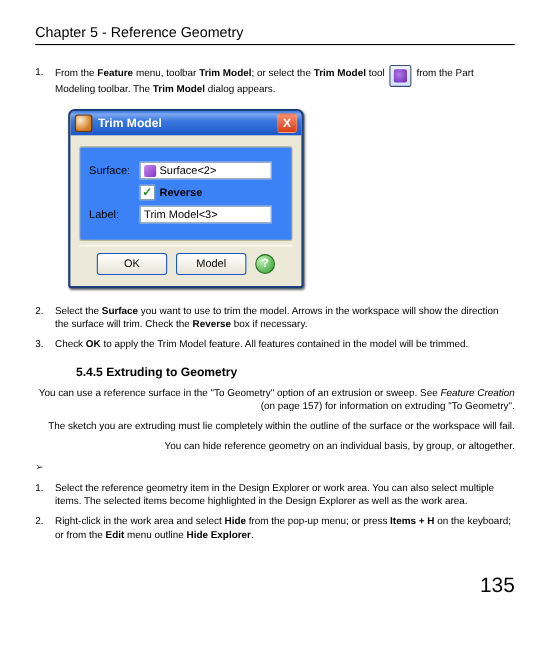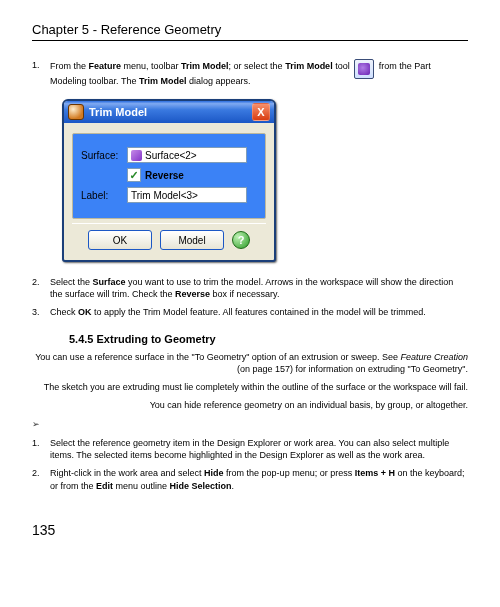--- a/index.html
+++ b/index.html
@@ -132,21 +132,21 @@
     border-radius:2px;
     position:relative;
     margin:0 2px -4px 2px;
   }
   .tool-icon::after{
     content:""; position:absolute; left:3px; top:3px; right:3px; bottom:3px;
     background:radial-gradient(circle at 40% 40%, #b07de6, #6a22b3);
     border-radius:2px;
   }
 
-  .pageno { font-size:14px; margin-top:30px; }
+  .pageno { text-align:right; font-size:19px; margin-top:30px; }
 </style>
 </head>
 <body>
 
 <div class="page">
   <div class="hdr">Chapter 5 - Reference Geometry</div>
 
   <div class="numlist">
     <div class="numitem">
       <div class="n">1.</div>
@@ -221,19 +221,19 @@
   </div>
 
   <div class="numlist">
     <div class="numitem">
       <div class="n">1.</div>
       <div class="body">Select the reference geometry item in the Design Explorer or work area. You can also select multiple items. The selected items become highlighted in the Design Explorer as well as the work area.</div>
     </div>
     <div class="numitem">
       <div class="n">2.</div>
       <div class="body">
-        <span>Right-click in the work area and select </span><span class="bold">Hide</span><span> from the pop-up menu; or press </span><span class="bold">Items + H</span><span> on the keyboard; or from the </span><span class="bold">Edit</span><span> menu outline </span><span class="bold">Hide Selection</span><span>.</span>
+        <span>Right-click in the work area and select </span><span class="bold">Hide</span><span> from the pop-up menu; or press </span><span class="bold">Items + H</span><span> on the keyboard; or from the </span><span class="bold">Edit</span><span> menu outline </span><span class="bold">Hide Explorer</span><span>.</span>
       </div>
     </div>
   </div>
 
   <div class="pageno">135</div>
 </div>
 
 </body></html>

